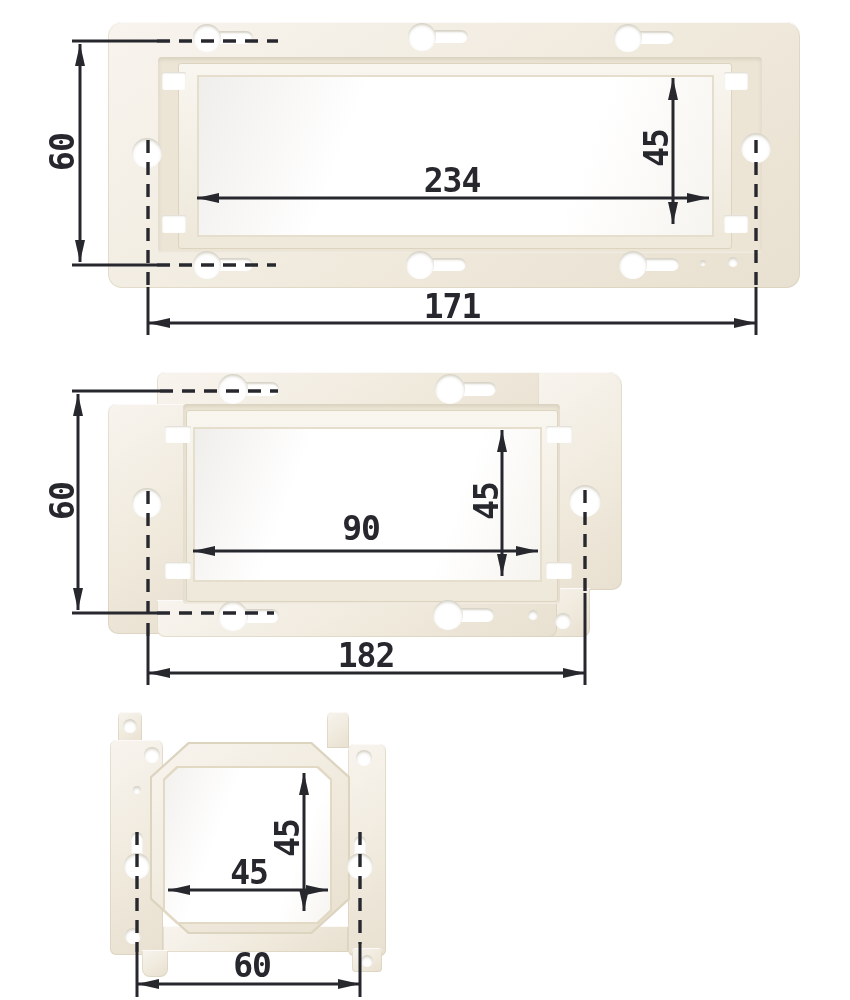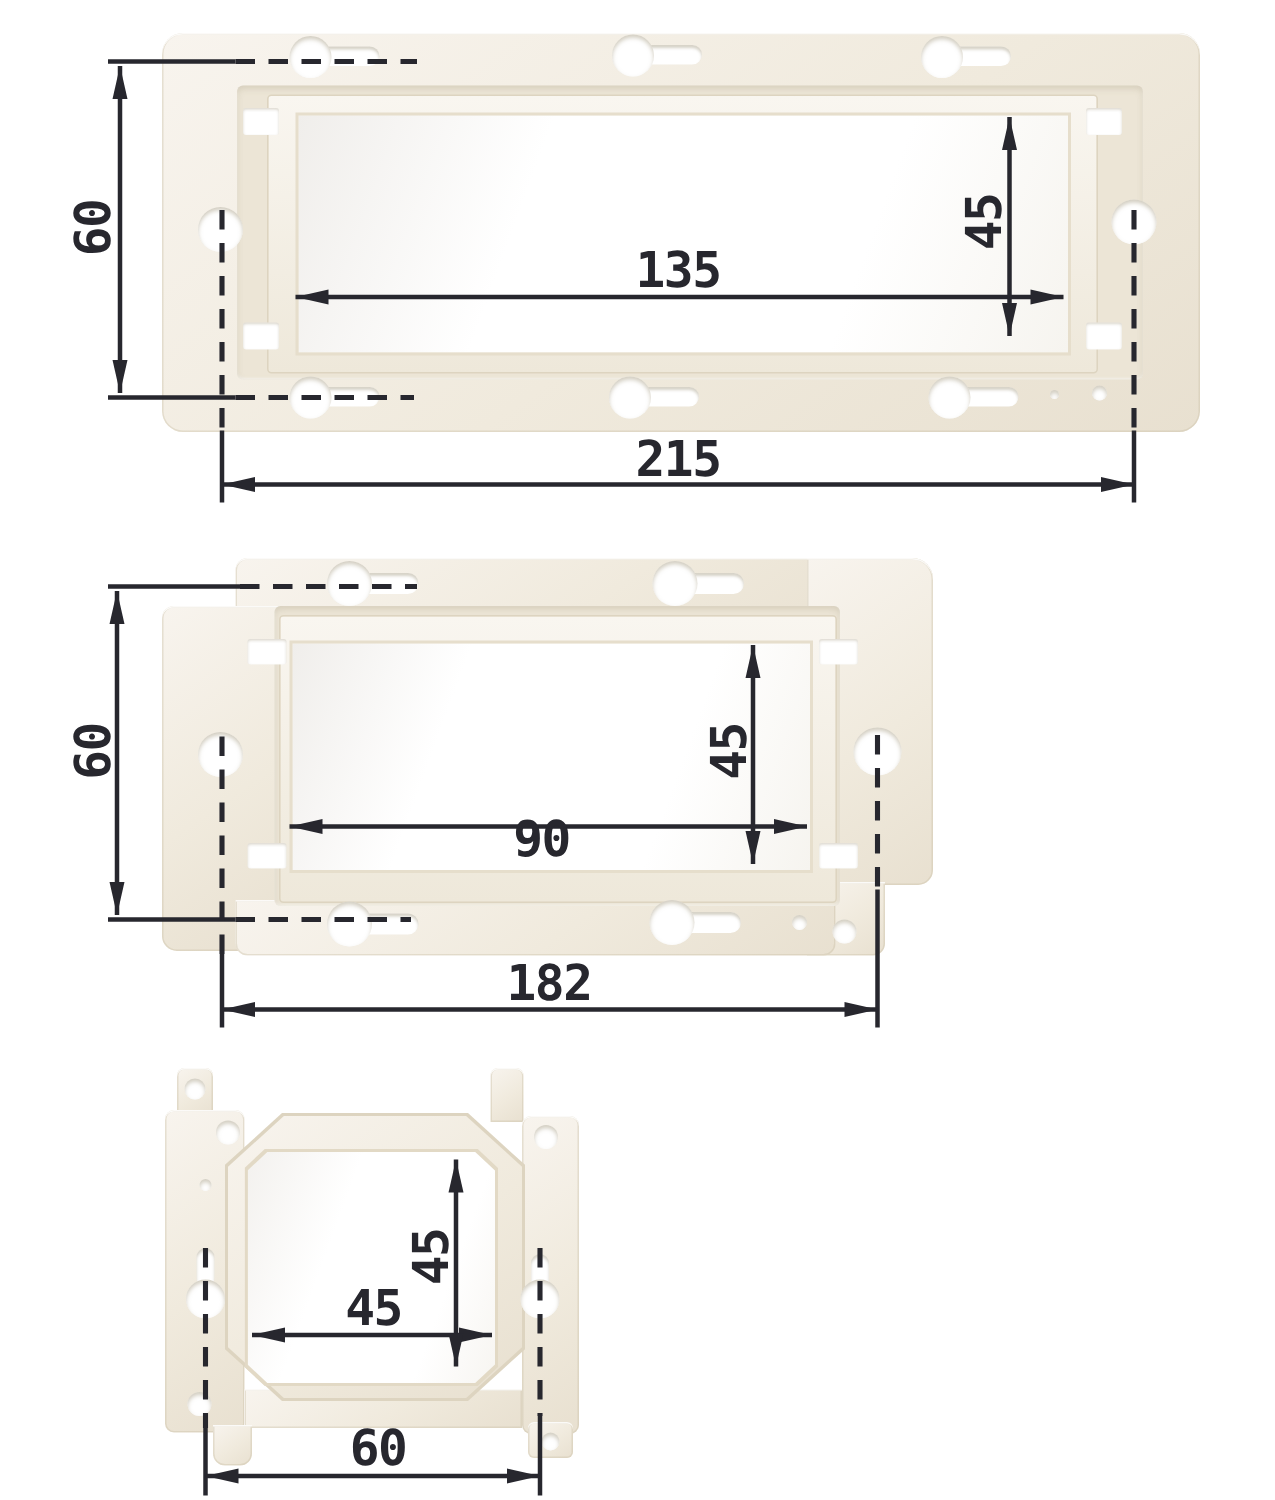--- a/index.html
+++ b/index.html
@@ -165,26 +165,26 @@
       <line x1="137" y1="832" x2="137" y2="952" stroke-dasharray="13 9" stroke-width="3.4"></line>
       <line x1="137" y1="952" x2="137" y2="997"></line>
       <line x1="360" y1="832" x2="360" y2="944" stroke-dasharray="13 9" stroke-width="3.4"></line>
       <line x1="360" y1="944" x2="360" y2="997"></line>
       <line x1="137" y1="984" x2="360" y2="984" marker-start="url(#ah)" marker-end="url(#ah)"></line>
     </g>
   </svg>
 
   <div class="layer">
     <div class="dim-label vert" style="left:62px;top:152px">60</div>
-    <div class="dim-label" style="left:452px;top:180px">135</div>
+    <div class="dim-label" style="left:452px;top:180px">234</div>
     <div class="dim-label vert" style="left:656px;top:148px">45</div>
-    <div class="dim-label" style="left:452px;top:306px">215</div>
+    <div class="dim-label" style="left:452px;top:306px">171</div>
 
     <div class="dim-label vert" style="left:62px;top:501px">60</div>
-    <div class="dim-label" style="left:361px;top:559px">90</div>
+    <div class="dim-label" style="left:361px;top:528px">90</div>
     <div class="dim-label vert" style="left:486px;top:501px">45</div>
     <div class="dim-label" style="left:366px;top:655px">182</div>
 
     <div class="dim-label" style="left:249px;top:872px">45</div>
     <div class="dim-label vert" style="left:287px;top:838px">45</div>
     <div class="dim-label" style="left:252px;top:965px">60</div>
   </div>
 
 </div>
 

